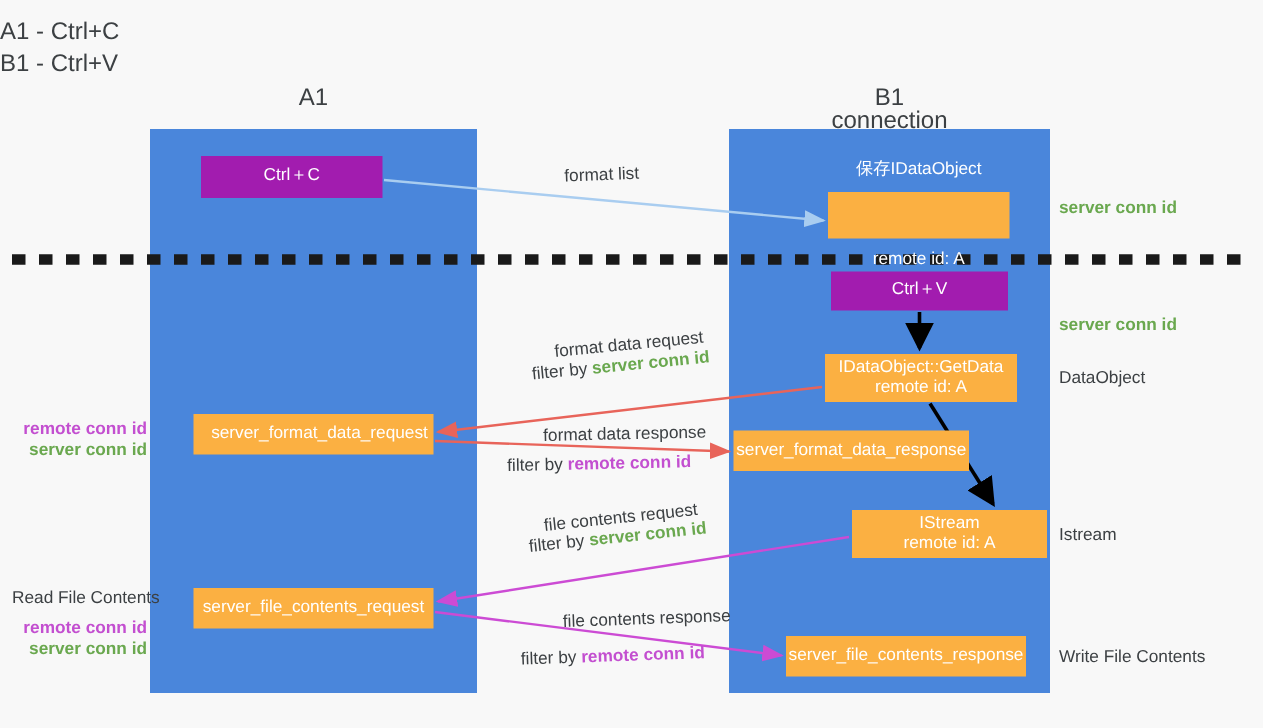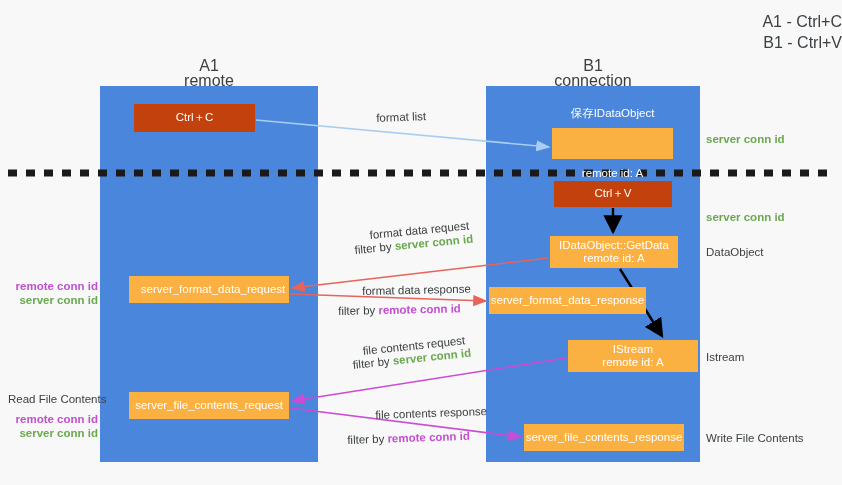--- a/index.html
+++ b/index.html
@@ -9,21 +9,21 @@
     font-family:"Liberation Sans","DejaVu Sans",sans-serif;
     position:relative;overflow:hidden;
     -webkit-font-smoothing:antialiased;
   }
   .stage{position:absolute;left:0;top:0;width:842px;height:485px;}
   svg.layer{position:absolute;left:0;top:0;width:842px;height:485px;pointer-events:none;}
 
   
   .title{
     position:absolute;left:0;top:11px;width:842px;
-    text-align:right;color:#3c4043;font-size:16px;line-height:21px;
+    text-align:left;color:#3c4043;font-size:16px;line-height:21px;
   }
 
   
   .lane{position:absolute;background:#4a86db;}
   #lane-a1{left:100px;top:86px;width:218px;height:376px;}
   #lane-b1{left:486px;top:86px;width:214px;height:376px;}
 
   .lane-head{
     position:absolute;text-align:center;color:#3c4043;
     font-size:16px;line-height:15px;width:220px;
@@ -31,21 +31,21 @@
   #head-a1{left:99px;top:58px;}
   #head-b1{left:483px;top:58px;}
   .lane-head .sub{display:block;}
 
   
   .node{
     position:absolute;display:flex;align-items:center;justify-content:center;
     flex-direction:column;color:#ffffff;font-size:11.5px;line-height:13.5px;
     text-align:center;box-sizing:border-box;padding:2px 4px;
   }
-  .node.green{background:#c2410c;}
+  .node.green{background:#a21caf;}
   .node.orange{background:#fbb042;}
   .node .l2{display:block;}
 
   #n-ctrlc{left:134px;top:104px;width:121px;height:28px;}
   #n-save-ido{left:552px;top:128px;width:121px;height:31px;gap:46px;}
   #n-ctrlv{left:554px;top:181px;width:118px;height:26px;}
   #n-getdata{left:550px;top:236px;width:128px;height:32px;}
   #n-fmt-req{left:129px;top:276px;width:160px;height:27px;padding-left:12px;}
   #n-fmt-res{left:489px;top:287px;width:157px;height:27px;}
   #n-istream{left:568px;top:340px;width:130px;height:32px;}
@@ -94,21 +94,20 @@
 
 <div class="stage">
 
   <div class="title">
     <div>A1 - Ctrl+C</div>
     <div>B1 - Ctrl+V</div>
   </div>
 
   <div class="lane-head" id="head-a1">
     <span>A1</span>
-    <span class="sub">remote</span>
   </div>
   <div class="lane-head" id="head-b1">
     <span>B1</span>
     <span class="sub">connection</span>
   </div>
 
   <div class="lane" id="lane-a1"></div>
   <div class="lane" id="lane-b1"></div>
 
   <svg class="layer">

